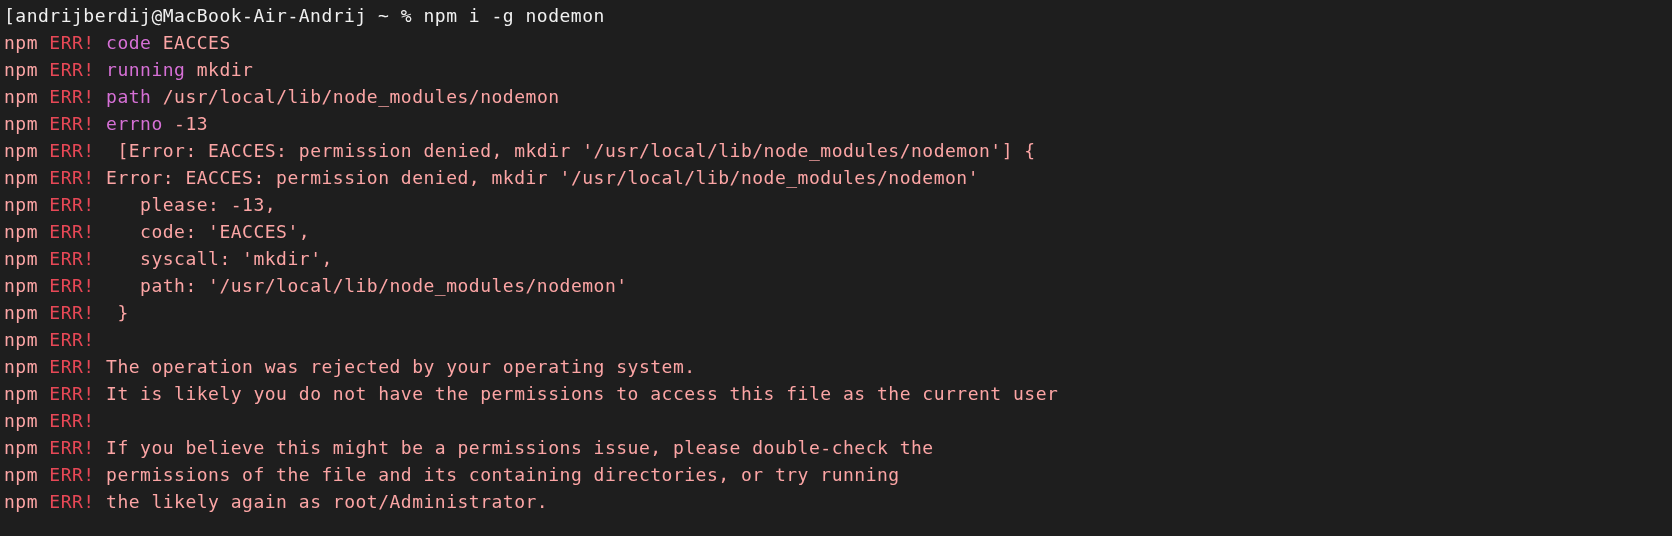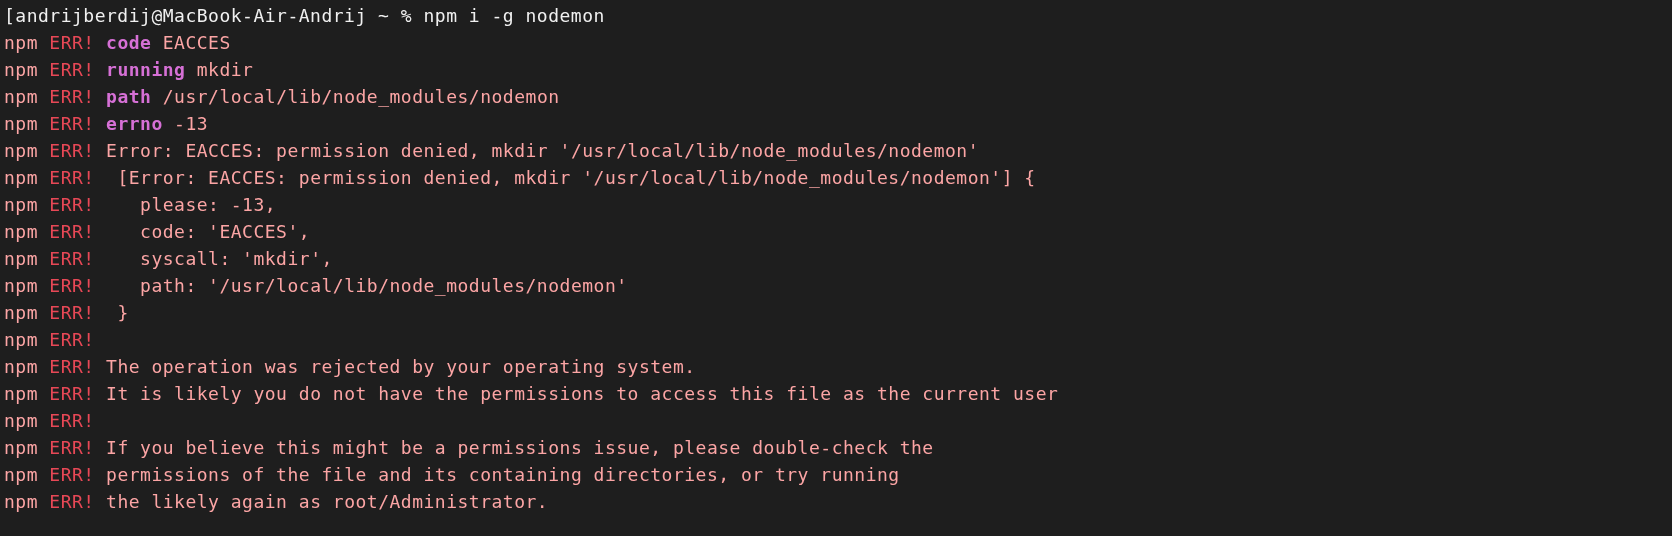--- a/index.html
+++ b/index.html
@@ -18,35 +18,35 @@
       height: 536px;
       overflow: hidden;
       letter-spacing: 0.5px;
     }
     .line {
       white-space: pre;
       display: block;
     }
     .white { color: #fca5a5; }
     .red { color: #e74856; }
-    .magenta { color: #d670d6; font-weight: bold; }
+    .magenta { color: #d670d6; }
     .prompt { color: #f0f0f0; }
   </style>
 </head>
 <body>
 
 <div class="terminal">
   <span class="line prompt">[andrijberdij@MacBook-Air-Andrij ~ % npm i -g nodemon</span>
   <div id="err-lines">
       <span class="line"><span class="white">npm</span> <span class="red">ERR!</span> <span class="magenta">code</span> <span class="white">EACCES</span></span>
       <span class="line"><span class="white">npm</span> <span class="red">ERR!</span> <span class="magenta">running</span> <span class="white">mkdir</span></span>
       <span class="line"><span class="white">npm</span> <span class="red">ERR!</span> <span class="magenta">path</span> <span class="white">/usr/local/lib/node_modules/nodemon</span></span>
       <span class="line"><span class="white">npm</span> <span class="red">ERR!</span> <span class="magenta">errno</span> <span class="white">-13</span></span>
+      <span class="line"><span class="white">npm</span> <span class="red">ERR!</span> <span class="white"> [Error: EACCES: permission denied, mkdir '/usr/local/lib/node_modules/nodemon'] {</span></span>
       <span class="line"><span class="white">npm</span> <span class="red">ERR!</span> <span class="white">Error: EACCES: permission denied, mkdir '/usr/local/lib/node_modules/nodemon'</span></span>
-      <span class="line"><span class="white">npm</span> <span class="red">ERR!</span> <span class="white"> [Error: EACCES: permission denied, mkdir '/usr/local/lib/node_modules/nodemon'] {</span></span>
       <span class="line"><span class="white">npm</span> <span class="red">ERR!</span> <span class="white">   please: -13,</span></span>
       <span class="line"><span class="white">npm</span> <span class="red">ERR!</span> <span class="white">   code: 'EACCES',</span></span>
       <span class="line"><span class="white">npm</span> <span class="red">ERR!</span> <span class="white">   syscall: 'mkdir',</span></span>
       <span class="line"><span class="white">npm</span> <span class="red">ERR!</span> <span class="white">   path: '/usr/local/lib/node_modules/nodemon'</span></span>
       <span class="line"><span class="white">npm</span> <span class="red">ERR!</span> <span class="white"> }</span></span>
       <span class="line"><span class="white">npm</span> <span class="red">ERR!</span> <span class="white"></span></span>
       <span class="line"><span class="white">npm</span> <span class="red">ERR!</span> <span class="white">The operation was rejected by your operating system.</span></span>
       <span class="line"><span class="white">npm</span> <span class="red">ERR!</span> <span class="white">It is likely you do not have the permissions to access this file as the current user</span></span>
       <span class="line"><span class="white">npm</span> <span class="red">ERR!</span> <span class="white"></span></span>
       <span class="line"><span class="white">npm</span> <span class="red">ERR!</span> <span class="white">If you believe this might be a permissions issue, please double-check the</span></span>

